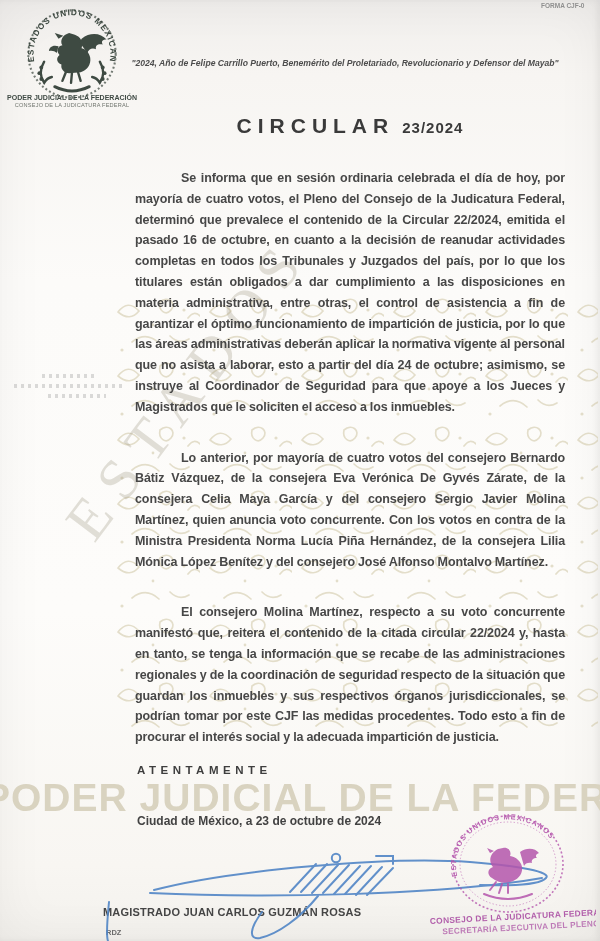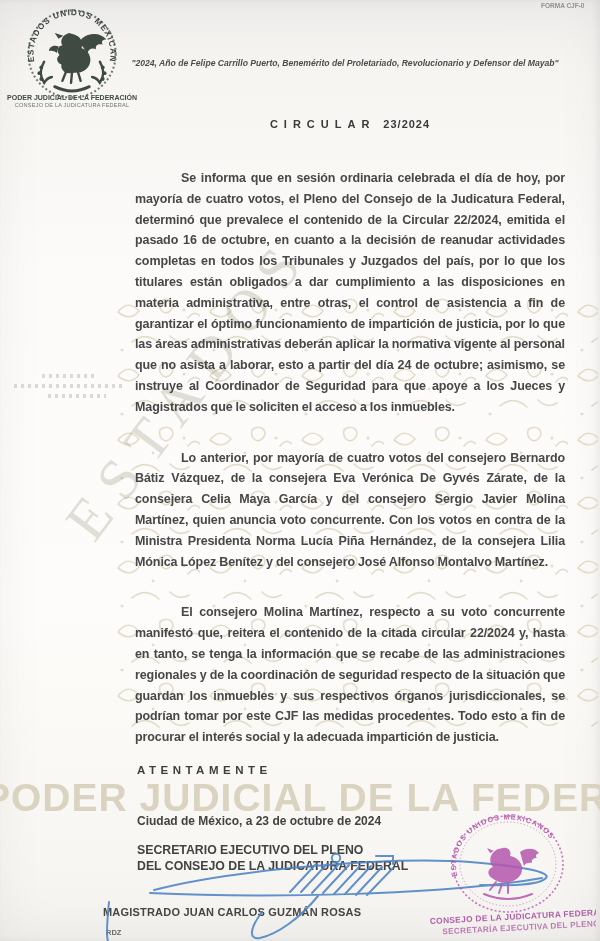--- a/index.html
+++ b/index.html
@@ -34,22 +34,22 @@
   .form-number{top:2px;left:541px;font-size:6.5px;font-weight:bold;color:#8f8f8f;white-space:nowrap;}
   .emblem{left:24px;top:6px;}
   .institution{left:4px;top:93px;width:136px;text-align:center;line-height:1.35;}
   .institution .l1{font-size:7px;font-weight:bold;color:#3f4a44;}
   .institution .l2{font-size:5.6px;color:#6f746d;letter-spacing:.2px;}
   .year-legend{
     left:125px;top:57px;width:440px;text-align:center;
     font-size:8.6px;font-style:italic;font-weight:bold;color:#4d4d4d;line-height:12px;
   }
   .doc-title{left:135px;top:114px;width:430px;text-align:center;font-weight:bold;color:#3a3a3a;}
-  .doc-title .t-word{font-size:11px;letter-spacing:6px;}
-  .doc-title .t-num{font-size:11px;letter-spacing:1px;margin-left:8px;}
+  .doc-title .t-word{font-size:21px;letter-spacing:6px;}
+  .doc-title .t-num{font-size:15px;letter-spacing:1px;margin-left:8px;}
 
   
   .body-text{left:135px;top:168px;width:430px;z-index:2;}
   .body-text p{
     margin:0 0 30px 0;
     text-align:justify;text-indent:46px;
     font-size:12.5px;font-weight:bold;line-height:20.8px;
     color:#474747;letter-spacing:-0.1px;word-spacing:-0.3px;
   }
 
@@ -145,24 +145,20 @@
   </div>
 
   <div class="abs body-text">
     <p>Se informa que en sesión ordinaria celebrada el día de hoy, por mayoría de cuatro votos, el Pleno del Consejo de la Judicatura Federal, determinó que prevalece el contenido de la Circular 22/2024, emitida el pasado 16 de octubre, en cuanto a la decisión de reanudar actividades completas en todos los Tribunales y Juzgados del país, por lo que los titulares están obligados a dar cumplimiento a las disposiciones en materia administrativa, entre otras, el control de asistencia a fin de garantizar el óptimo funcionamiento de impartición de justicia, por lo que las áreas administrativas deberán aplicar la normativa vigente al personal que no asista a laborar, esto a partir del día 24 de octubre; asimismo, se instruye al Coordinador de Seguridad para que apoye a los Jueces y Magistrados que le soliciten el acceso a los inmuebles.</p>
     <p>Lo anterior, por mayoría de cuatro votos del consejero Bernardo Bátiz Vázquez, de la consejera Eva Verónica De Gyvés Zárate, de la consejera Celia Maya García y del consejero Sergio Javier Molina Martínez, quien anuncia voto concurrente. Con los votos en contra de la Ministra Presidenta Norma Lucía Piña Hernández, de la consejera Lilia Mónica López Benítez y del consejero José Alfonso Montalvo Martínez.</p>
     <p>El consejero Molina Martínez, respecto a su voto concurrente manifestó que, reitera el contenido de la citada circular 22/2024 y, hasta en tanto, se tenga la información que se recabe de las administraciones regionales y de la coordinación de seguridad respecto de la situación que guardan los inmuebles y sus respectivos órganos jurisdiccionales, se podrían tomar por este CJF las medidas procedentes. Todo esto a fin de procurar el interés social y la adecuada impartición de justicia.</p>
   </div>
 
   <div class="abs closing atentamente">ATENTAMENTE</div>
   <div class="abs closing place-date">Ciudad de México, a 23 de octubre de 2024</div>
-  <div class="abs closing signer-title">
-    <div>SECRETARIO EJECUTIVO DEL PLENO</div>
-    <div>DEL CONSEJO DE LA JUDICATURA FEDERAL</div>
-  </div>
   <div class="abs closing signer-name">MAGISTRADO JUAN CARLOS GUZMÁN ROSAS</div>
   <div class="abs closing initials">RDZ</div>
 
   <svg class="abs signature" width="480" height="89" viewBox="0 0 480 89">
     <g fill="none" stroke="#4d83c5" stroke-width="2" stroke-linecap="round" opacity="0.88">
       <path d="M64,38 C140,18 300,4 380,10 C430,14 462,20 456,26 C450,33 420,34 390,33"></path>
       <path d="M60,41 C170,46 350,44 452,26"></path>
       <path d="M200,40 L226,12"></path>
         <path d="M211,40 L237,12"></path>
         <path d="M222,41 L248,13"></path>

